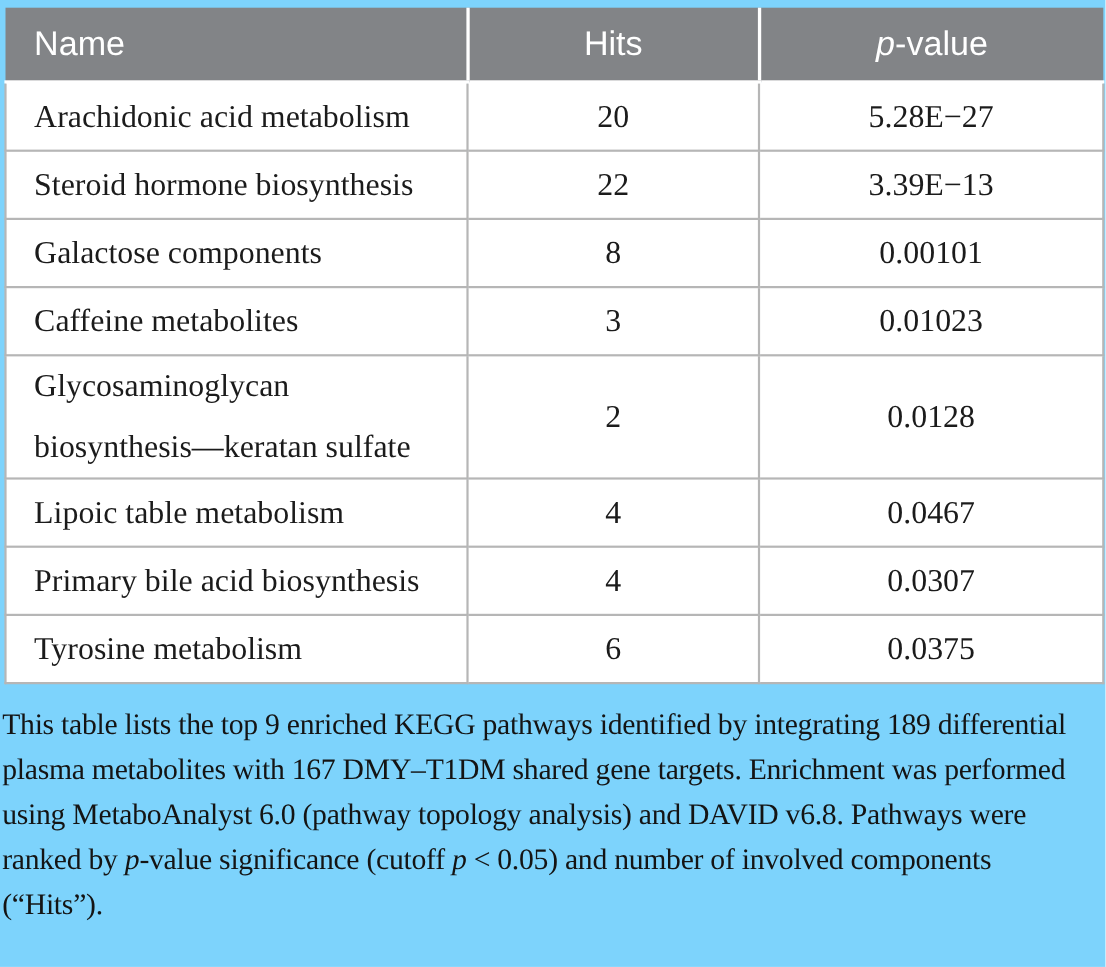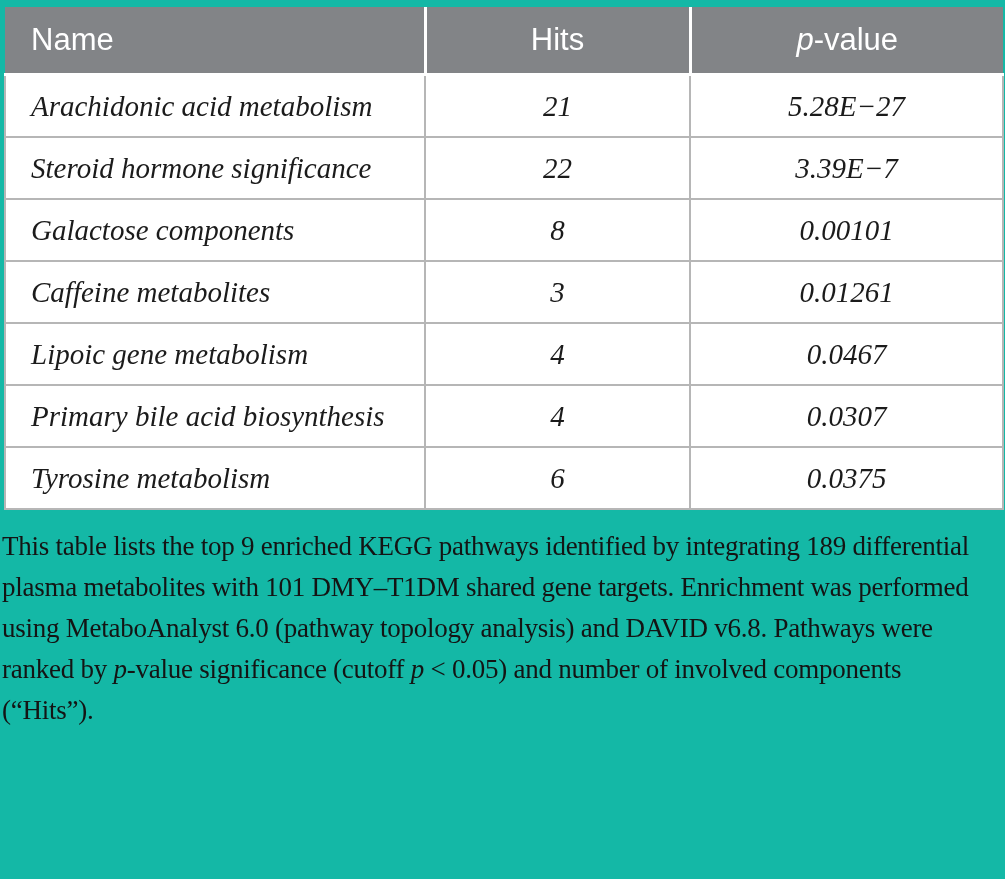--- a/index.html
+++ b/index.html
@@ -4,21 +4,21 @@
 <style>
   html, body {
     margin: 0;
     padding: 0;
     background: #ffffff;
   }
   .page {
     position: relative;
     width: 1005px;
     height: 879px;
-    background: #14b8a6;
+    background: #7dd3fc;
     overflow: hidden;
     font-family: "Liberation Serif", serif;
   }
   table.kegg-table {
     border-collapse: collapse;
     table-layout: fixed;
     width: 998px;
     margin: 7px 0 0 4px;
   }
   col.c-name { width: 420px; }
@@ -49,21 +49,20 @@
 
   tbody td {
     border: 2px solid var(--row-border, #b6b6b6);
     background: #ffffff;
     height: 60px;
     font-size: 29px;
     color: var(--body-text, #1b1b1b);
     text-align: center;
     vertical-align: middle;
     padding: 0;
-    font-style: italic;
   }
   tbody td.name-cell {
     text-align: left;
     padding-left: 25px;
     white-space: pre-line;
     line-height: 55px;
   }
 
   .caption {
     margin: 16px 2px 0 2px;
@@ -90,55 +89,61 @@
     <thead>
       <tr>
         <th class="h-name">Name</th>
         <th class="h-hits">Hits</th>
         <th class="h-pval"><span class="ital">p</span><span>-value</span></th>
       </tr>
     </thead>
     <tbody>
       <tr>
         <td class="name-cell">Arachidonic acid metabolism</td>
-        <td>21</td>
+        <td>20</td>
         <td>5.28E−27</td>
       </tr>
       <tr>
-        <td class="name-cell">Steroid hormone significance</td>
+        <td class="name-cell">Steroid hormone biosynthesis</td>
         <td>22</td>
-        <td>3.39E−7</td>
+        <td>3.39E−13</td>
       </tr>
       <tr>
         <td class="name-cell">Galactose components</td>
         <td>8</td>
         <td>0.00101</td>
       </tr>
       <tr>
         <td class="name-cell">Caffeine metabolites</td>
         <td>3</td>
-        <td>0.01261</td>
+        <td>0.01023</td>
       </tr>
       <tr>
-        <td class="name-cell">Lipoic gene metabolism</td>
+        <td class="name-cell">Glycosaminoglycan
+biosynthesis—keratan sulfate</td>
+        <td>2</td>
+        <td>0.0128</td>
+      </tr>
+      <tr>
+        <td class="name-cell">Lipoic table metabolism</td>
         <td>4</td>
         <td>0.0467</td>
       </tr>
       <tr>
         <td class="name-cell">Primary bile acid biosynthesis</td>
         <td>4</td>
         <td>0.0307</td>
       </tr>
       <tr>
         <td class="name-cell">Tyrosine metabolism</td>
         <td>6</td>
         <td>0.0375</td>
       </tr>
     </tbody>
   </table>
 
   <p class="caption"><span>This table lists the top 9 enriched KEGG pathways identified by integrating 189 differential
-plasma metabolites with 101 DMY–T1DM shared gene targets. Enrichment was performed
+plasma metabolites with 167 DMY–T1DM shared gene targets. Enrichment was performed
 using MetaboAnalyst 6.0 (pathway topology analysis) and DAVID v6.8. Pathways were
 ranked by </span><i>p</i><span>-value significance (cutoff </span><i>p</i><span> &lt; 0.05) and number of involved components
 (“Hits”).</span></p>
 
 </div>
 
 </body></html>

